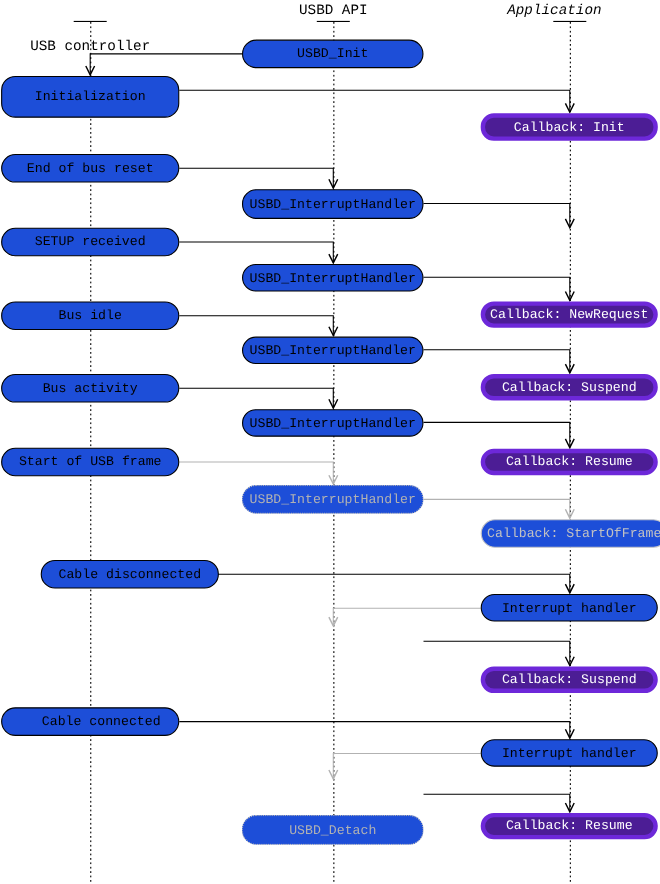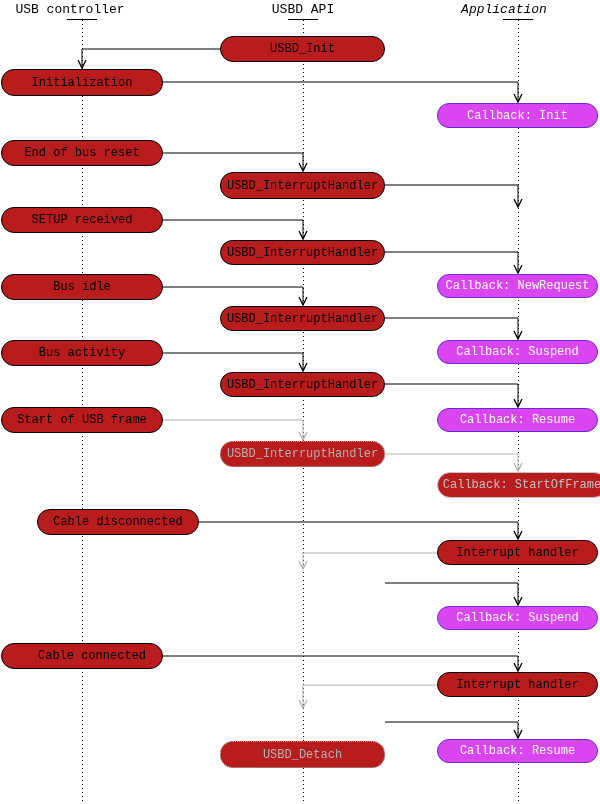--- a/index.html
+++ b/index.html
@@ -36,50 +36,50 @@
   #edges { position: absolute; left: 0; top: 0; z-index: 2; }
   .node {
     position: absolute;
     z-index: 3;
     box-sizing: border-box;
     display: flex;
     align-items: center;
     justify-content: center;
     font-size: 12px;
     white-space: nowrap;
-    background: #b91c1c;
+    background: #1d4ed8;
   }
   .node.event, .node.api {
     border: 1px solid #000;
     border-radius: 13px;
     color: #000;
   }
   .node.callback {
-    background: #d946ef;
-    border: 1px solid #6d28d9;
+    background: #4c1d95;
+    border: 4px solid #6d28d9;
     border-radius: 12px;
     color: #fff;
   }
   .node.api-inactive {
     border: 1px dotted #b2b2b2;
     border-radius: 13px;
     color: #b2b2b2;
   }
   .node.callback-inactive {
     border: 1px solid #c6c6c6;
     border-radius: 13px;
     color: #c2c2c2;
   }
 </style>
 </head>
 <body>
 
 <div id="stage">
 
-  <div class="col-header" style="left: 70px;">USB controller</div>
+  <div class="col-header" style="left: 82px; margin-top: 32px;">USB controller</div>
   <div class="col-header" style="left: 303px;">USBD API</div>
   <div class="col-header" style="left: 504px; font-style: italic;">Application</div>
 
   <svg id="edges" width="600" height="804">
       <path d="M220 49 L82 49 L82 68" fill="none" stroke="#000000" stroke-width="1"></path>
       <path d="M78 60 L82 68 L86 60" fill="none" stroke="#000000" stroke-width="1.3"></path>
       <path d="M163 82 L518 82 L518 102" fill="none" stroke="#000000" stroke-width="1"></path>
       <path d="M514 94 L518 102 L522 94" fill="none" stroke="#000000" stroke-width="1.3"></path>
       <path d="M163 153 L303 153 L303 171" fill="none" stroke="#000000" stroke-width="1"></path>
       <path d="M299 163 L303 171 L307 163" fill="none" stroke="#000000" stroke-width="1.3"></path>
@@ -115,21 +115,21 @@
       <path d="M514 730 L518 738 L522 730" fill="none" stroke="#000000" stroke-width="1.3"></path>
     </svg>
 
 <div class="col-underline" style="left: 67px; top: 19px; width: 30px;"></div>
     <div class="lifeline" style="left: 82px; top: 20px; height: 782px;"></div>
     <div class="col-underline" style="left: 288px; top: 19px; width: 30px;"></div>
     <div class="lifeline" style="left: 303px; top: 20px; height: 782px;"></div>
     <div class="col-underline" style="left: 503px; top: 19px; width: 30px;"></div>
     <div class="lifeline" style="left: 518px; top: 20px; height: 782px;"></div>
     <div class="node api" style="left: 220px; top: 36px; width: 165px; height: 26px;">USBD_Init</div>
-    <div class="node event" style="left: 1px; top: 69px; width: 162px; height: 27px;">Initialization</div>
+    <div class="node event" style="left: 1px; top: 69px; width: 162px; height: 38px;">Initialization</div>
     <div class="node callback" style="left: 437px; top: 103px; width: 161px; height: 25px;">Callback: Init</div>
     <div class="node event" style="left: 1px; top: 140px; width: 162px; height: 26px;">End of bus reset</div>
     <div class="node api" style="left: 220px; top: 172px; width: 165px; height: 27px;">USBD_InterruptHandler</div>
     <div class="node event" style="left: 1px; top: 207px; width: 162px; height: 26px;">SETUP received</div>
     <div class="node api" style="left: 220px; top: 240px; width: 165px; height: 25px;">USBD_InterruptHandler</div>
     <div class="node event" style="left: 1px; top: 274px; width: 162px; height: 26px;">Bus idle</div>
     <div class="node callback" style="left: 437px; top: 274px; width: 161px; height: 24px;">Callback: NewRequest</div>
     <div class="node api" style="left: 220px; top: 306px; width: 165px; height: 25px;">USBD_InterruptHandler</div>
     <div class="node event" style="left: 1px; top: 340px; width: 162px; height: 26px;">Bus activity</div>
     <div class="node callback" style="left: 437px; top: 340px; width: 161px; height: 24px;">Callback: Suspend</div>

